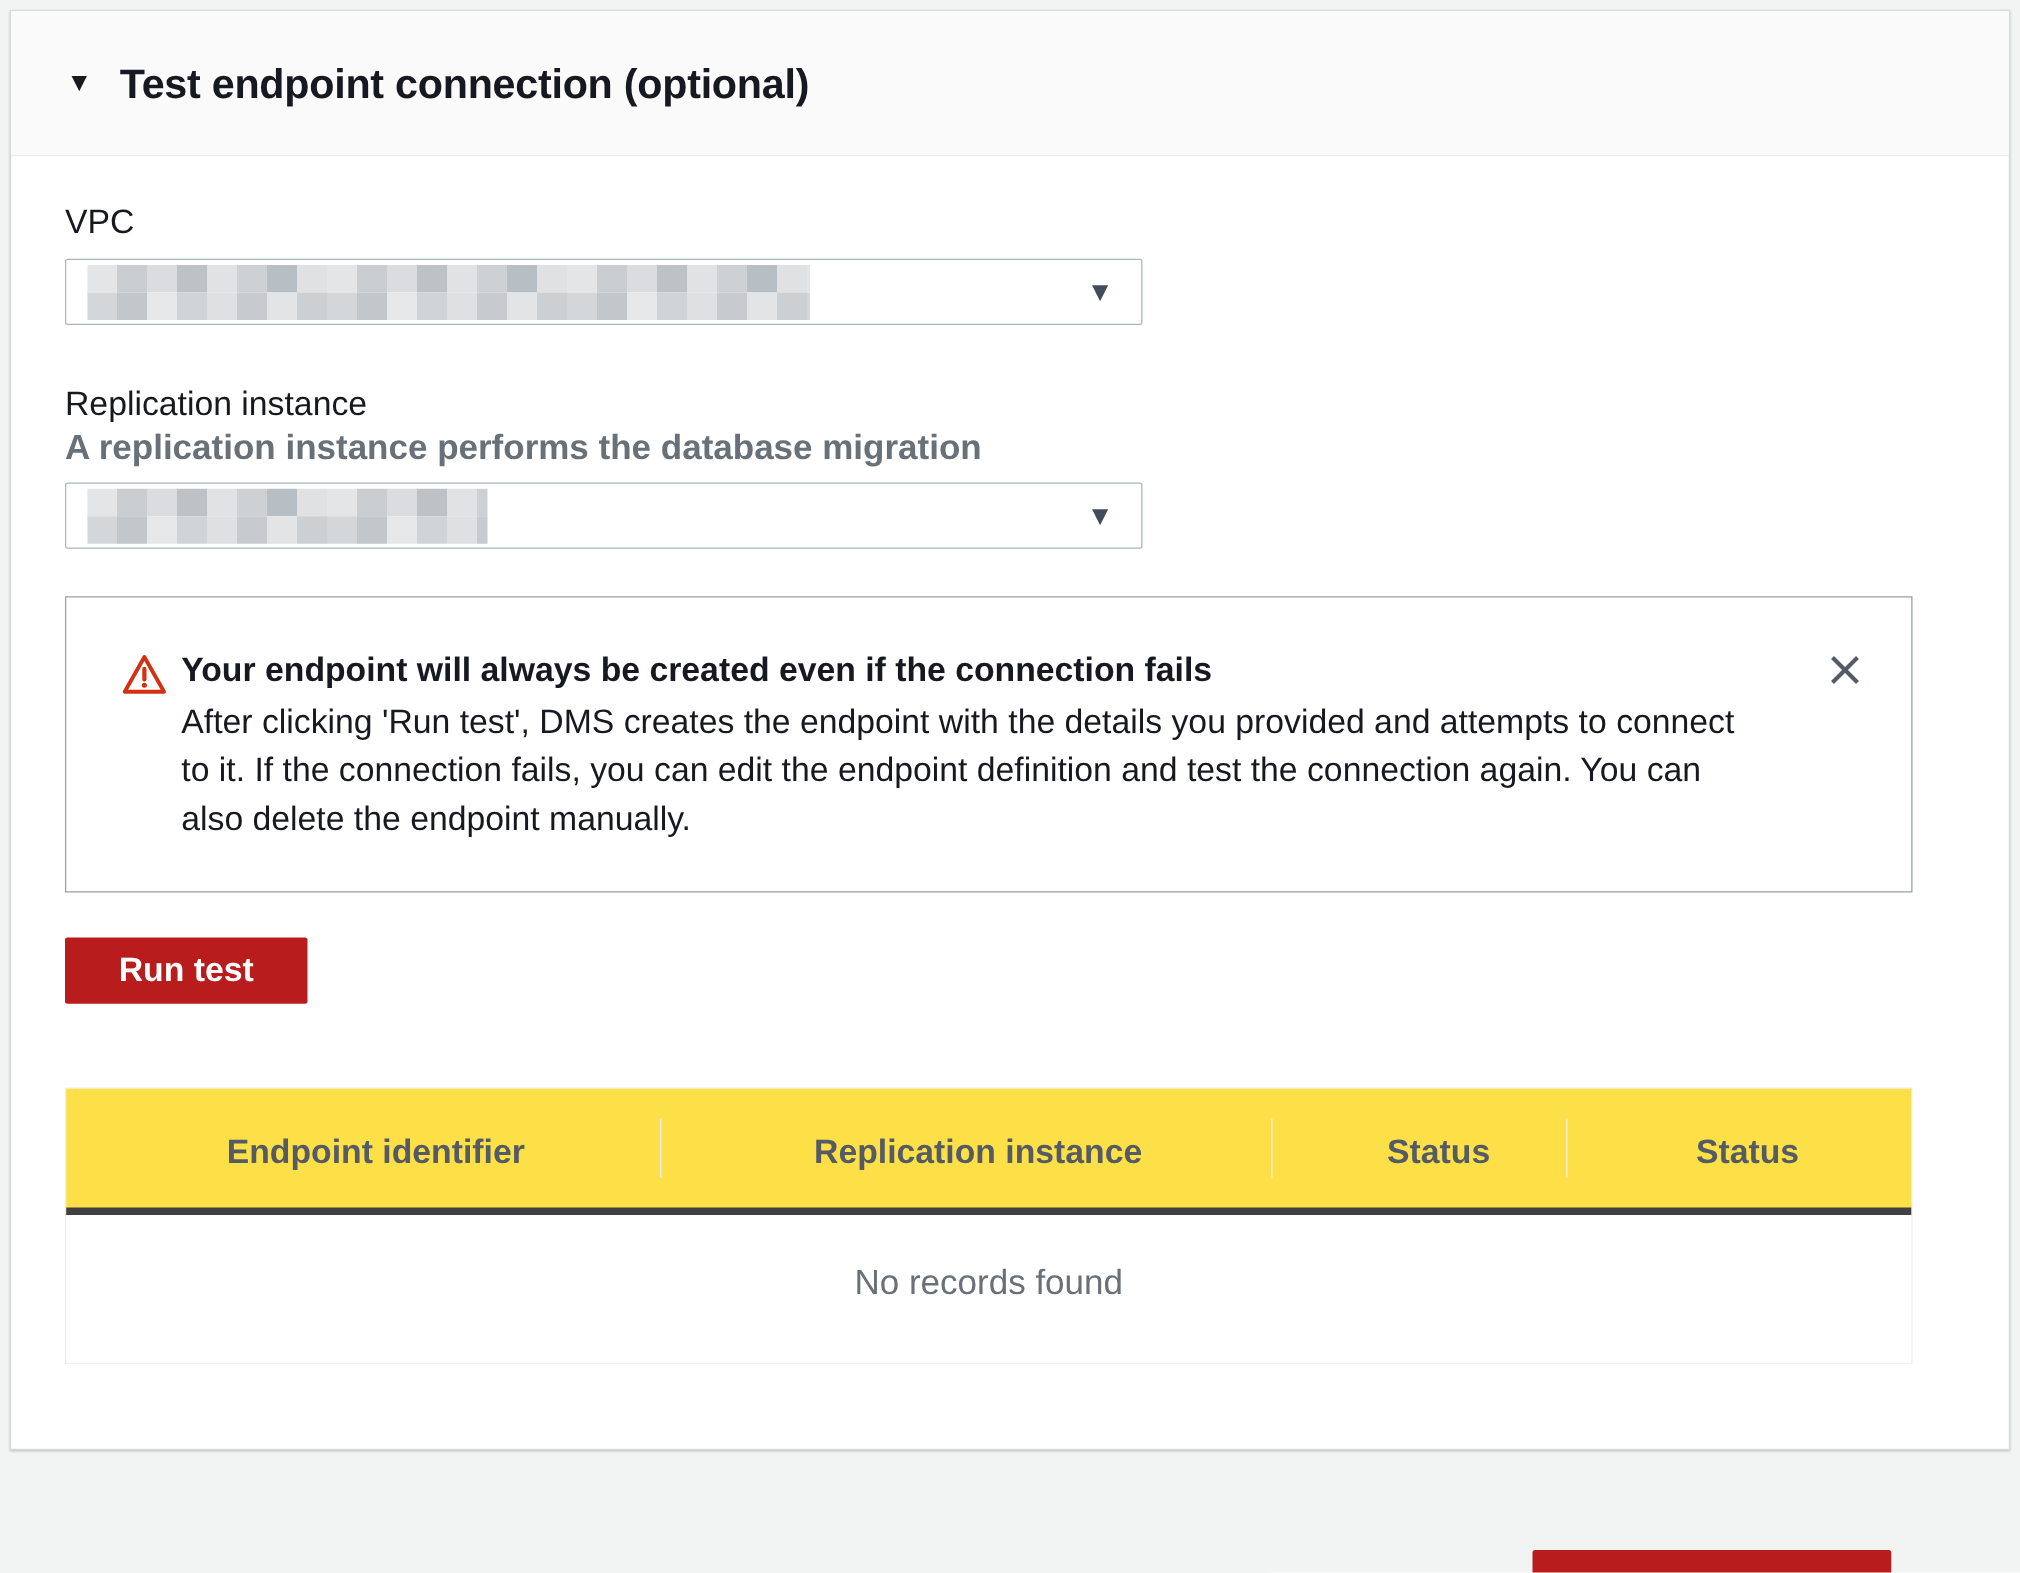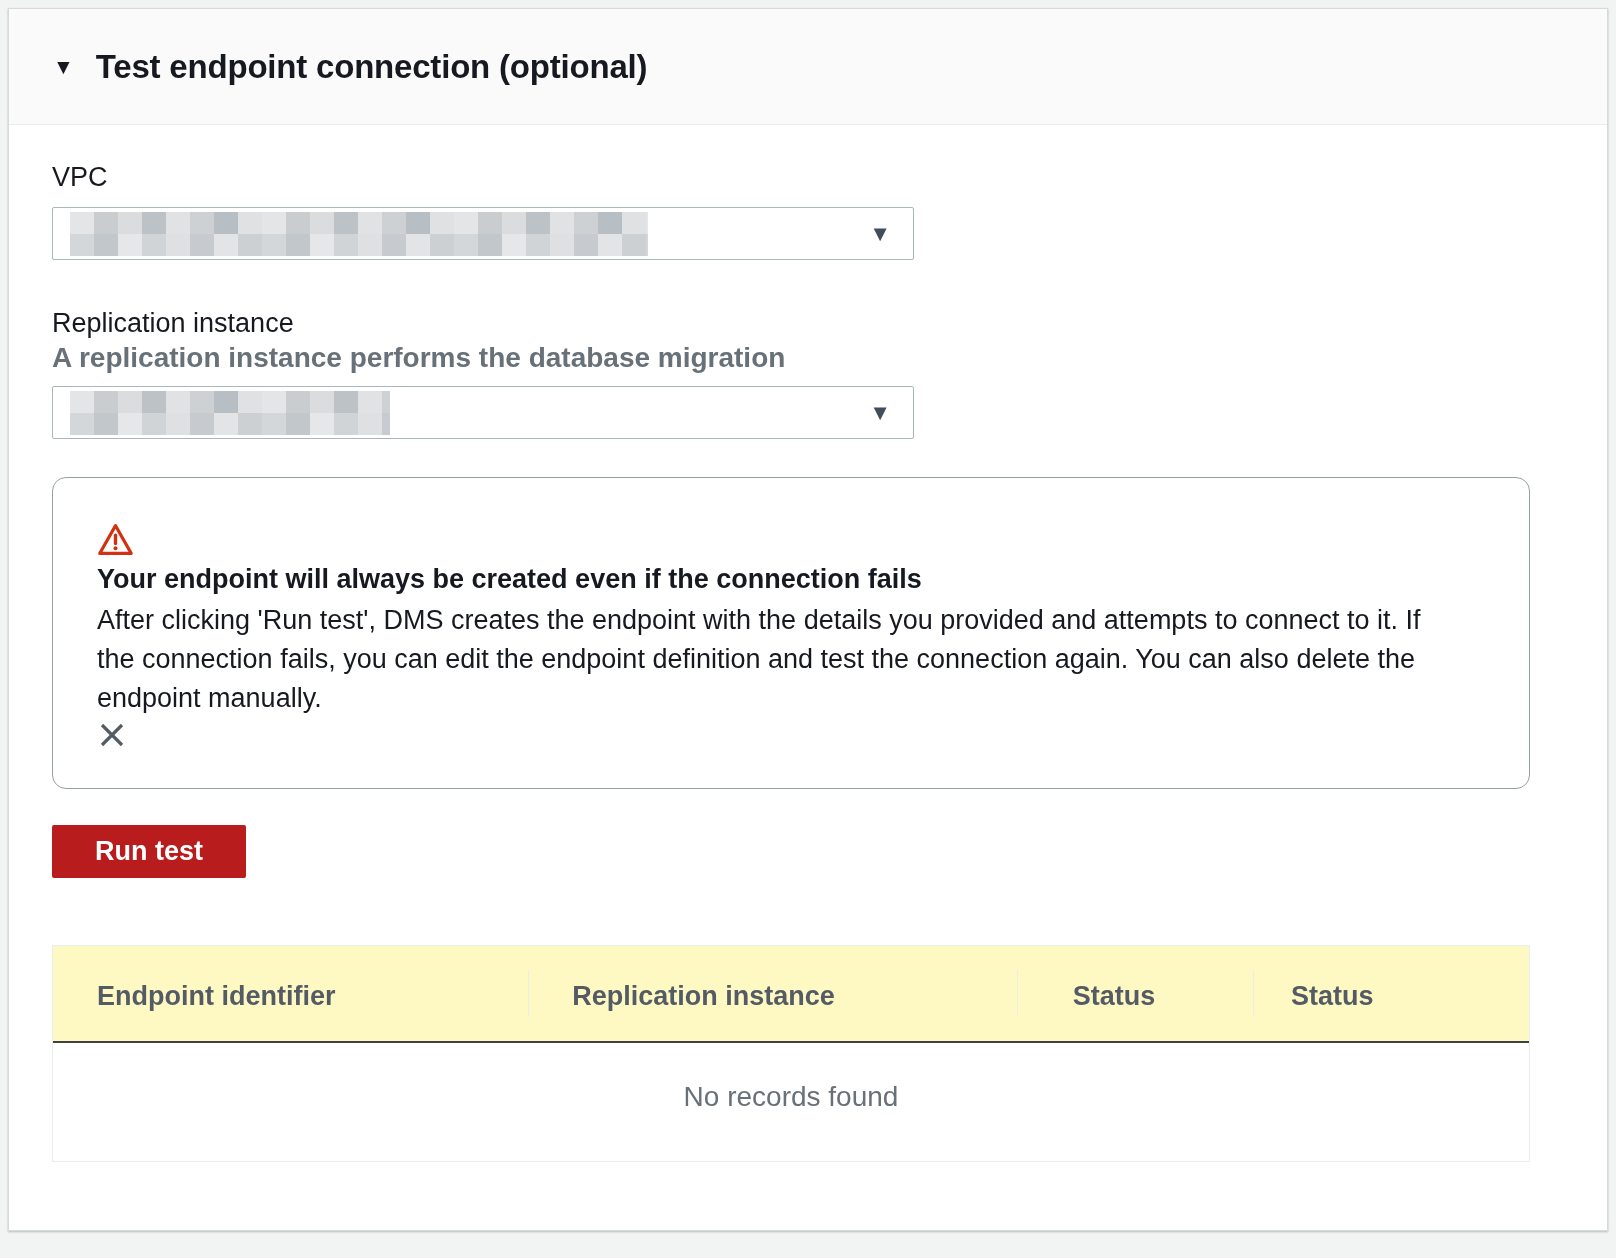--- a/index.html
+++ b/index.html
@@ -89,27 +89,26 @@
       #d0d4d6 72px 96px, #dee0e2 96px 120px, #c7cbcf 120px 144px,
       #e2e4e5 144px 168px, #ccd0d3 168px 192px);
   }
   .redact.vpc { width: 578px; }
   .redact.repl { width: 320px; }
 
   
   .alert {
     margin-top: 38px;
     border: 1px solid #95a0a1;
-    border-radius: 14px;
+    border-radius: 0;
     width: 1478px;
     display: flex;
     align-items: flex-start;
     padding: 41px 38px 38px 44px;
     background: #ffffff;
-    flex-direction: column;
   }
   .alert-icon-wrap { width: 48px; padding-top: 2px; flex: none; }
   .alert-text { flex: 1; padding-right: 60px; }
   .alert-title {
     font-size: 27px;
     font-weight: bold;
     line-height: 34px;
     color: #16191f;
   }
   .alert-body {
@@ -163,22 +162,23 @@
   }
 
   
   .results-table {
     margin-top: 67px;
     width: 1478px;
     border: 1px solid #eaeded;
   }
   .thead {
     display: flex;
-    background: #fef9c3;
-    border-bottom: 2px solid #404040;
+    background: #fde047;
+    border-bottom: 6px solid #404040;
+    text-align: center;
   }
   .th {
     position: relative;
     padding: 39px 24px 34px 44px;
     font-size: 27px;
     font-weight: bold;
     color: #545b64;
     line-height: 22px;
   }
   .th + .th::before {

